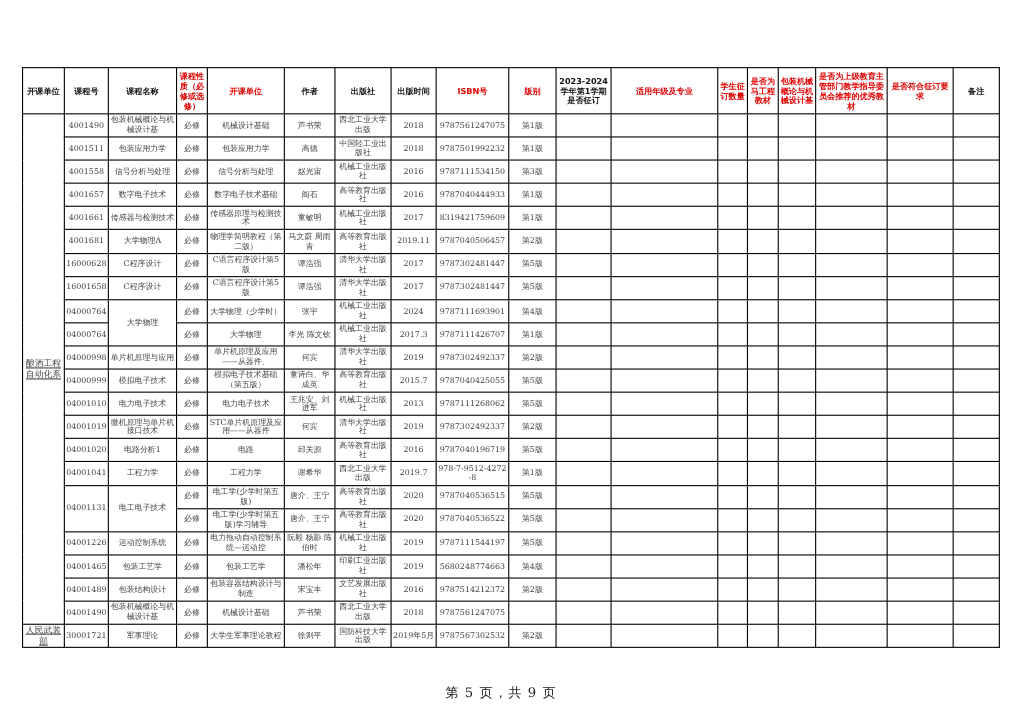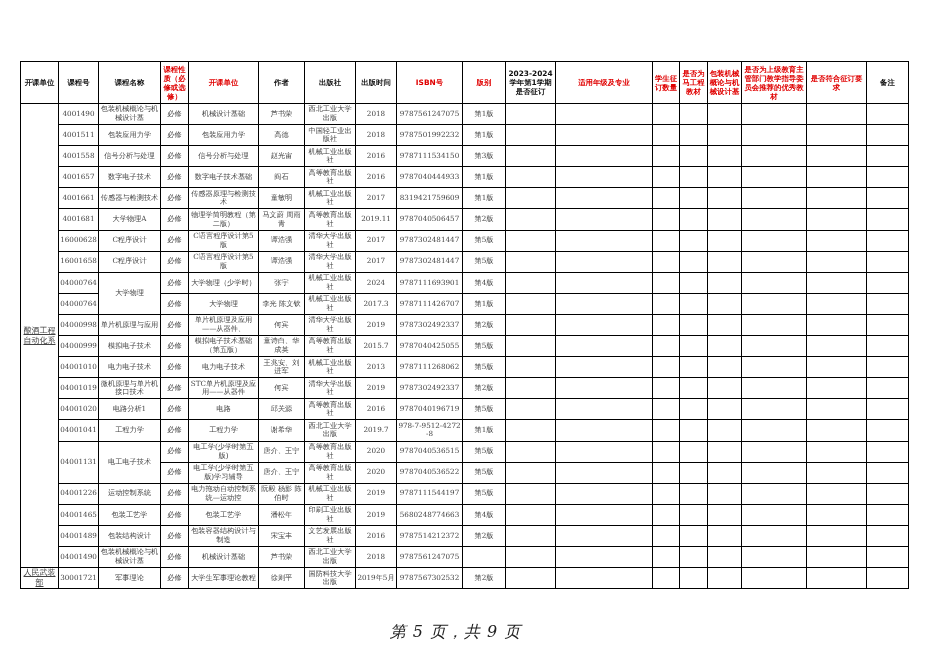--- a/index.html
+++ b/index.html
@@ -6,22 +6,22 @@
   body { width:936px; height:662px; position:relative; overflow:hidden;
          font-family:"DejaVu Serif","Liberation Serif",serif; color:#333; }
   table.sheet { position:absolute; left:20px; top:61px; border-collapse:collapse; table-layout:fixed; }
   table.sheet td, table.sheet th { border:1px solid #000; padding:0 1px; text-align:center; vertical-align:middle;
          font-size:7.2px; line-height:8.6px; overflow:hidden; word-break:break-all; color:#444; font-weight:normal; }
   table.sheet th { font-family:"DejaVu Sans","Liberation Sans",sans-serif; font-weight:bold; color:#111; font-size:7.4px; line-height:9px; }
   table.sheet th.red { color:#e00000; }
   table.sheet thead tr { height:42px; }
   table.sheet tbody tr { height:21.1px; }
   table.sheet td.unit { font-size:8px; line-height:10px;text-decoration:underline; }
-  .footer { position:absolute; left:0; width:911px; top:622px; text-align:center; font-size:16px; color:#222;
-            font-family:"DejaVu Serif","Liberation Serif",serif; letter-spacing:1px;font-style:italic; }
+  .footer { position:absolute; left:0; width:911px; top:622px; text-align:center; font-size:12px; color:#222;
+            font-family:"DejaVu Serif","Liberation Serif",serif; letter-spacing:1px; }
 </style>
 </head>
 <body>
 
 <table class="sheet">
   <colgroup>
     <col style="width:38px">
       <col style="width:40px">
       <col style="width:62px">
       <col style="width:28px">

